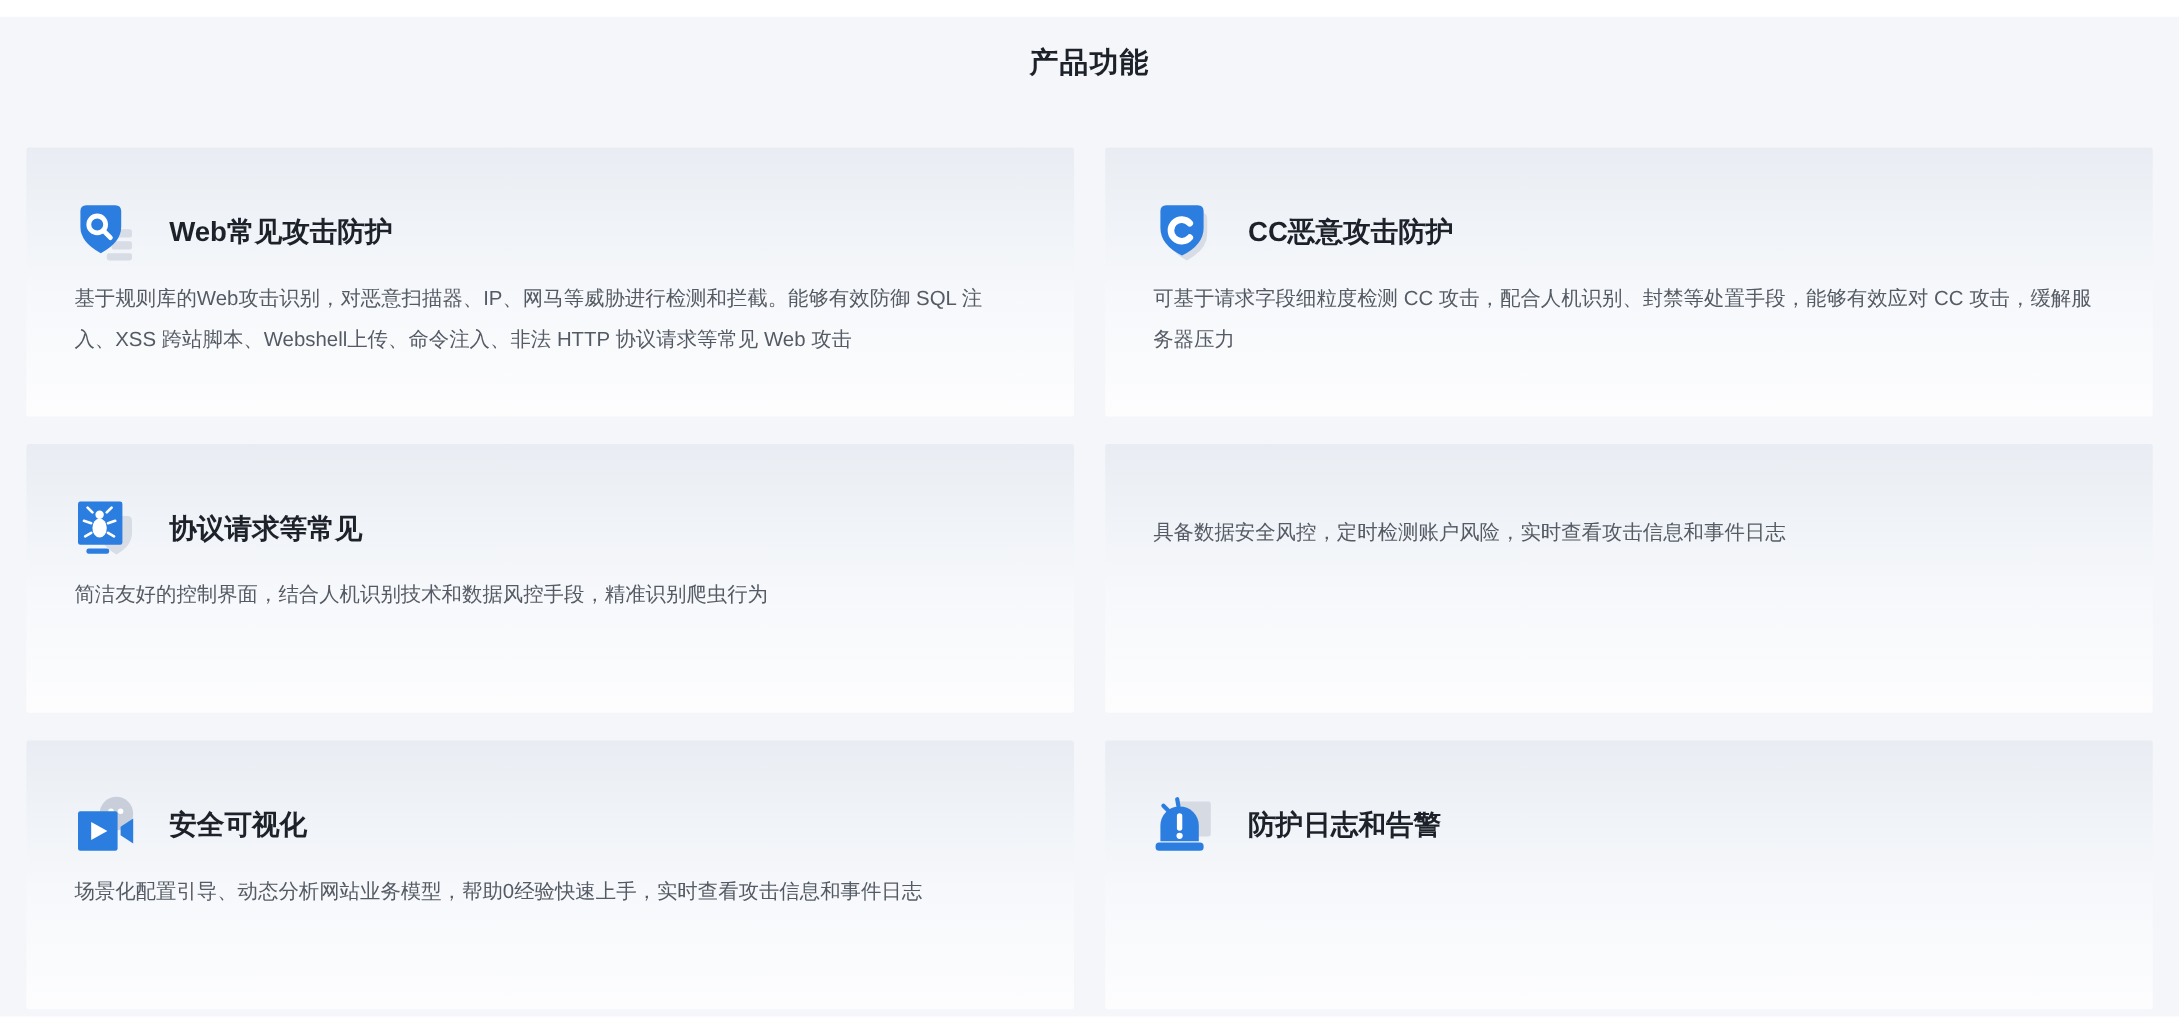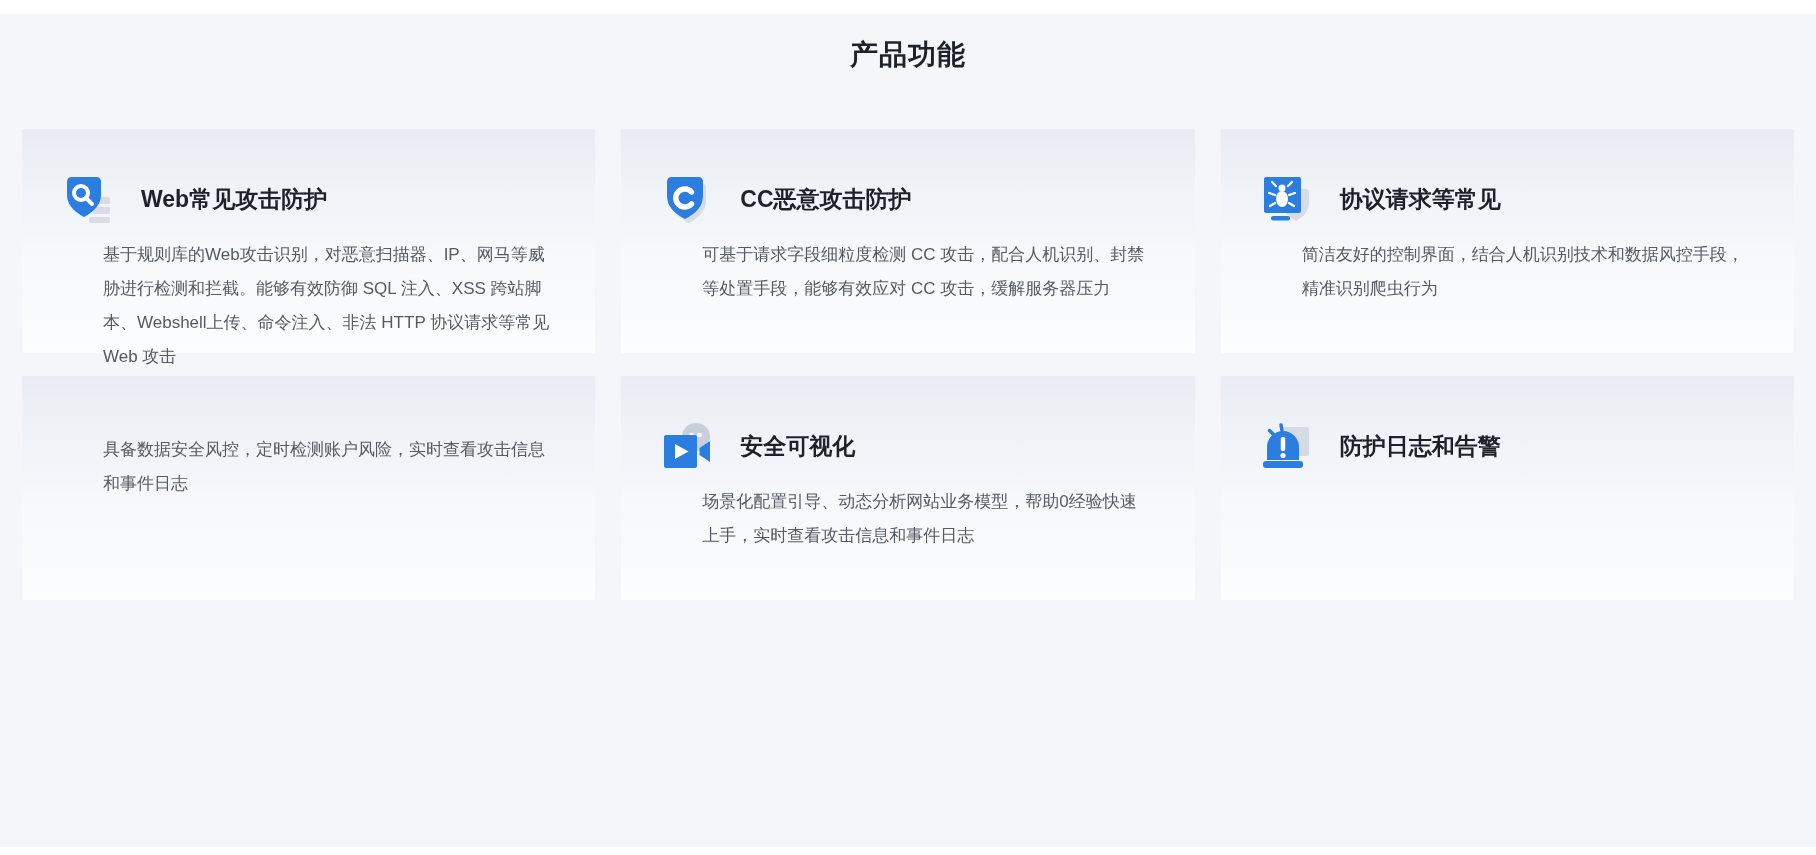--- a/index.html
+++ b/index.html
@@ -11,28 +11,28 @@
     overflow:hidden;
     position:relative;
   }
   .section {
     position:absolute; top:14px; left:0; right:0; bottom:8px;
     background:#f5f6fa;
   }
   .section-title {
     margin:22px 0 0;
     text-align:center;
-    font-size:28px;
+    font-size:24px;
     font-weight:700;
     color:#1d2129;
     letter-spacing:1px;
   }
   .grid {
     display:grid;
-    grid-template-columns:1fr 1fr 1fr;
+    grid-template-columns:1fr 1fr;
     column-gap:26px;
     row-gap:23px;
     margin:55px 22px 0;
   }
   .card {
     height:224px;
     background:linear-gradient(180deg,#e9edf3 0%,#f6f8fb 55%,#fdfdfe 100%);
     padding:44px 40px 0;
     border-radius:2px;
   }
@@ -50,21 +50,20 @@
     font-size:23px;
     font-weight:700;
     color:#1d2129;
   }
   .card-desc {
     margin-top:13px;
     font-size:17px;
     line-height:34px;
     color:#555b64;
     padding-right:4px;
-    margin-left:41px;
   }
 </style>
 </head>
 <body>
 
 <div class="section">
   <h2 class="section-title">产品功能</h2>
 
   <div class="grid">
 

